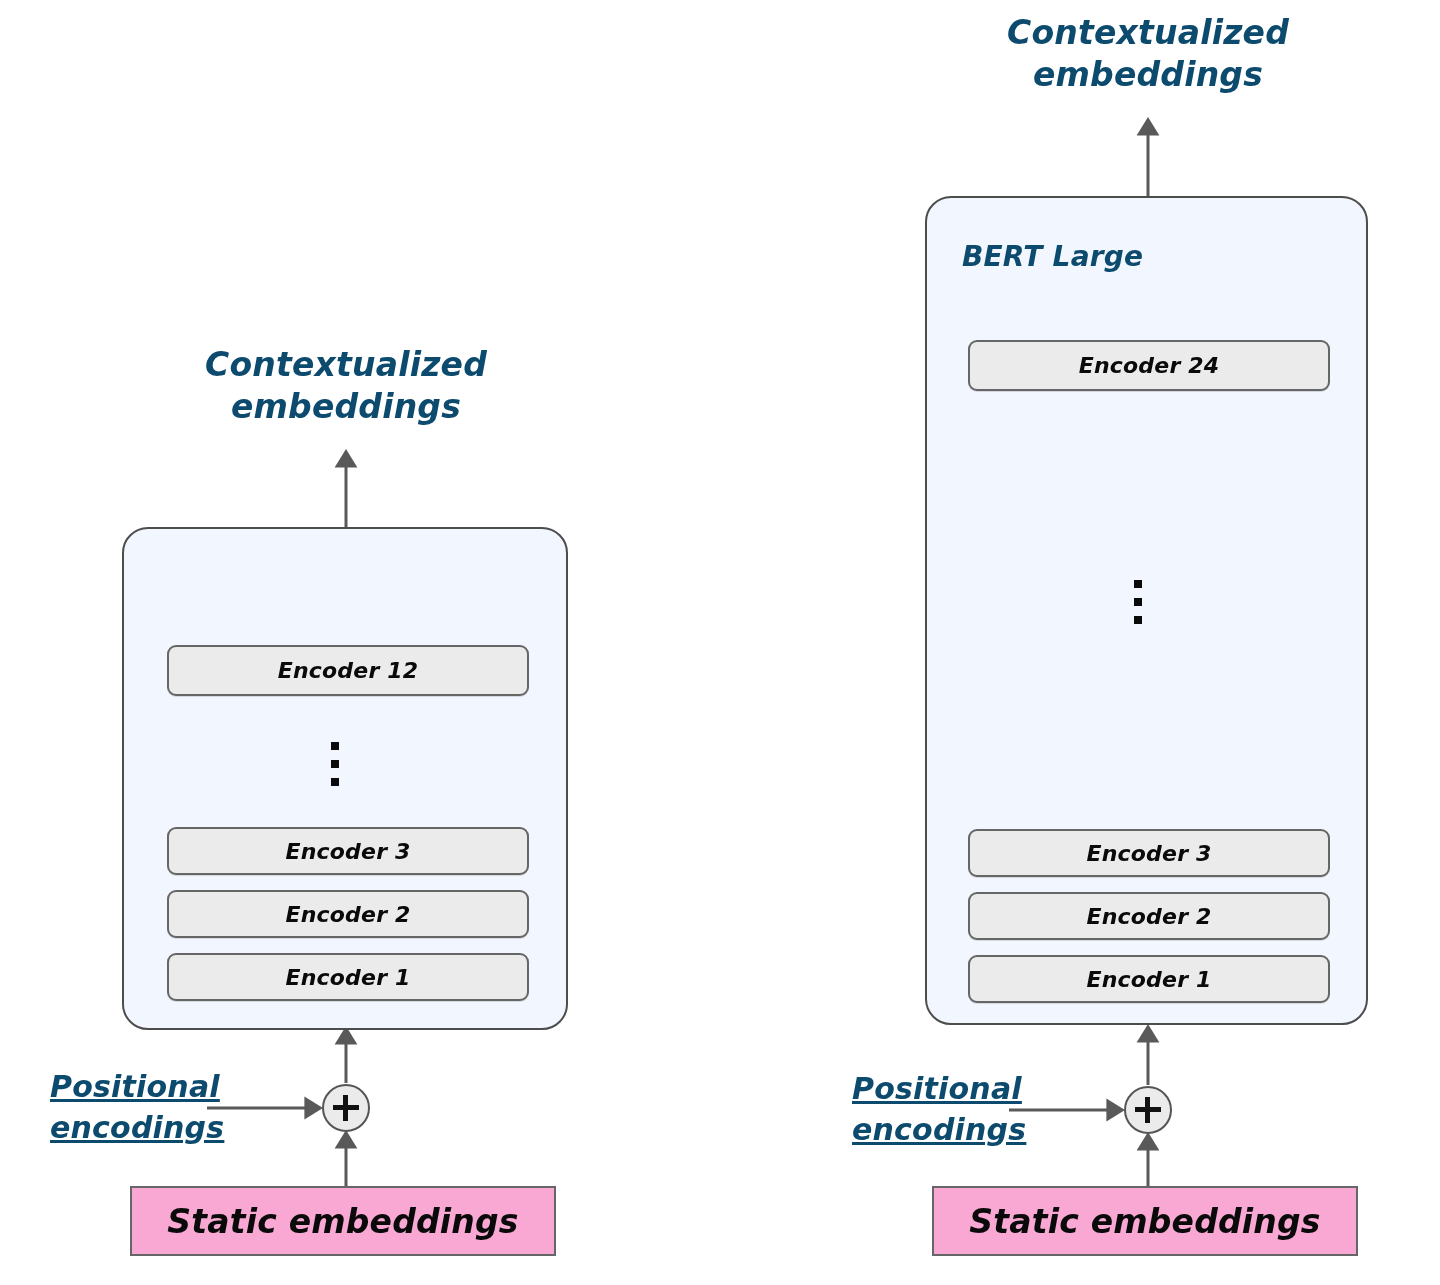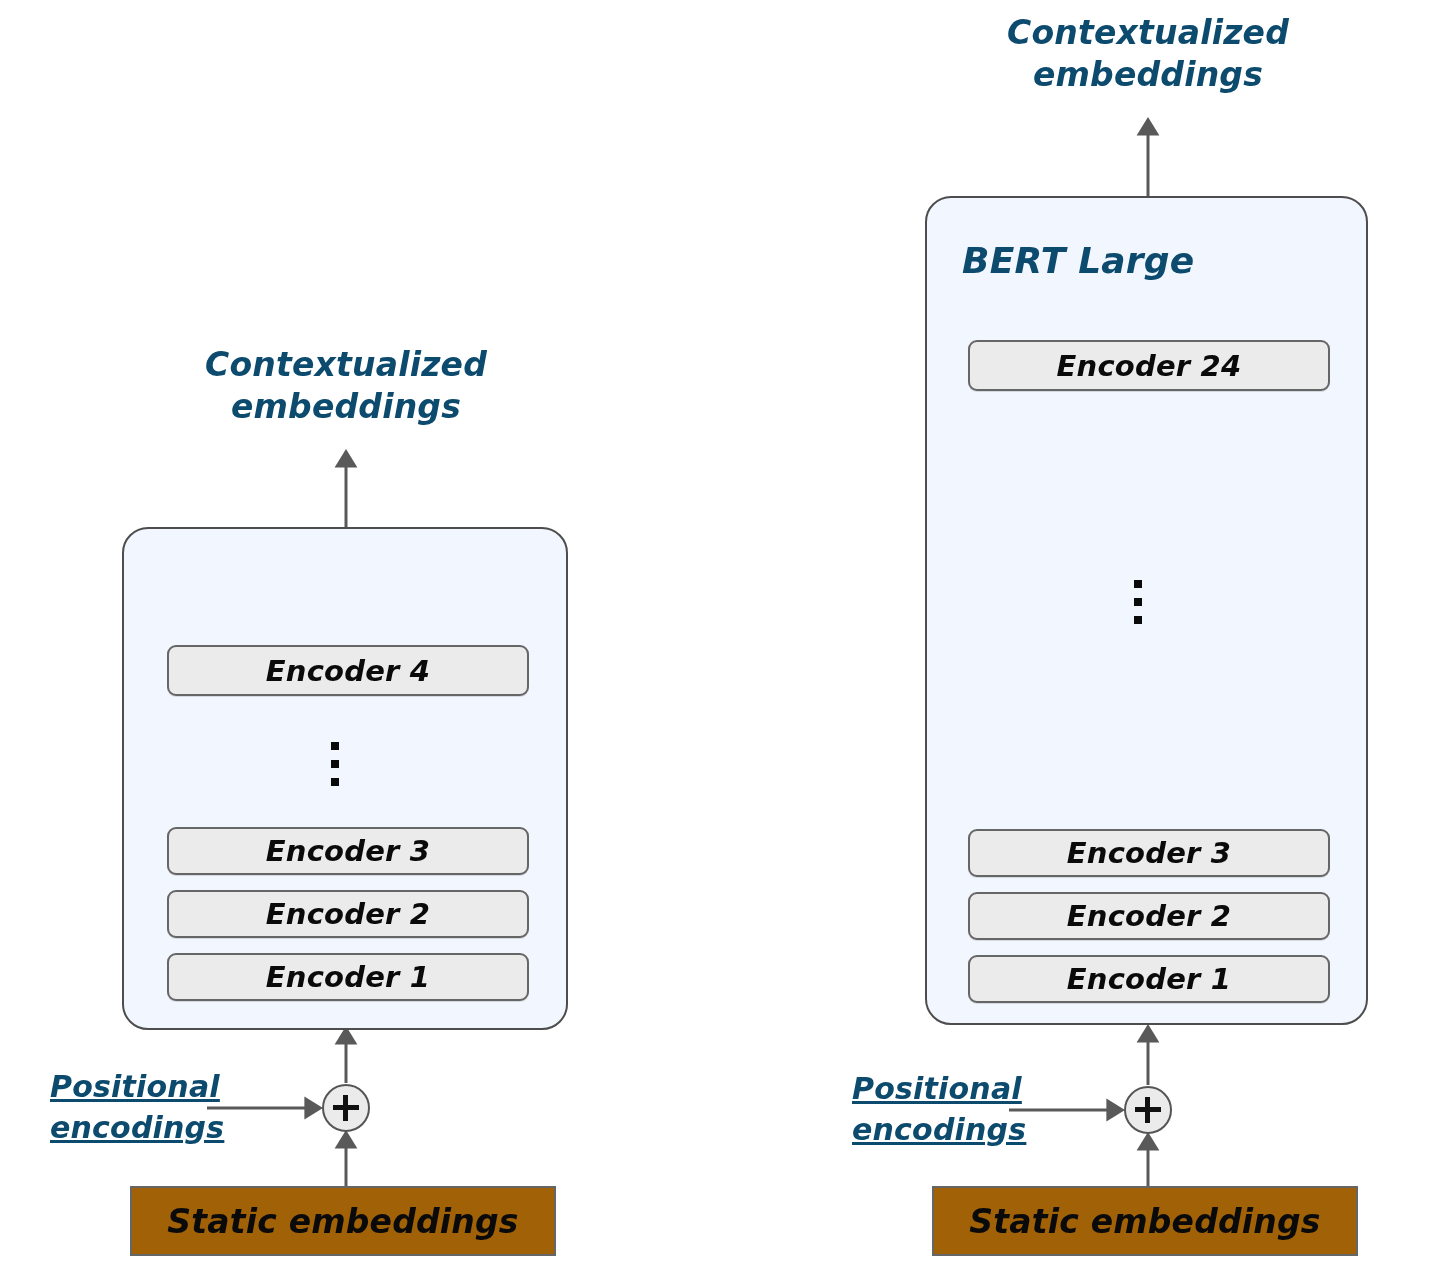--- a/index.html
+++ b/index.html
@@ -27,35 +27,35 @@
   
   .model-panel {
     position: absolute;
     background: #f2f6fe;
     border: 2.5px solid #4d4d4d;
     border-radius: 26px;
     box-sizing: border-box;
   }
   .model-title {
     position: absolute;
-    font-size: 36px;
+    font-size: 28px;
     line-height: 1;
     white-space: nowrap;
   }
   
   .encoder {
     position: absolute;
     background: #ebebeb;
     border: 2.2px solid #666666;
     border-radius: 9px;
     box-sizing: border-box;
     display: flex;
     align-items: center;
     justify-content: center;
-    font-size: 29px;
+    font-size: 22px;
     color: #0a0a0a;
     box-shadow: 0 1px 0 rgba(0,0,0,0.12);
   }
   
   .vdots {
     position: absolute;
     display: flex;
     flex-direction: column;
     align-items: center;
     justify-content: space-between;
@@ -76,21 +76,21 @@
   }
   .caption.left-align {
     text-align: left;
     font-size: 30px;
     line-height: 1.35;
     text-decoration: underline;
   }
   
   .pink-box {
     position: absolute;
-    background: #a16207;
+    background: #f9a8d4;
     border: 2.5px solid #666666;
     box-sizing: border-box;
     display: flex;
     align-items: center;
     justify-content: center;
     font-size: 33px;
     color: #0a0a0a;
   }
   
   .plus-circle {
@@ -152,21 +152,21 @@
 
     <line x1="1009" y1="1110" x2="1116" y2="1110" stroke="#595959" stroke-width="3" marker-end="url(#ah)"></line>
   </svg>
 
   <div class="caption hand" style="left:196px; top:344px; width:300px;">Contextualized
 embeddings</div>
 
   <div class="model-panel" style="left:122px; top:527px; width:446px; height:503px;"></div>
 
 
-  <div class="encoder hand" style="left:167px; top:645px; width:362px; height:51px;">Encoder 4</div>
+  <div class="encoder hand" style="left:167px; top:645px; width:362px; height:51px;">Encoder 12</div>
 
   <div class="vdots" style="left:331px; top:742px; width:8px; height:44px;">
     <i></i>
       <i></i>
       <i></i>
   </div>
 
   <div class="encoder hand" style="left:167px; top:827px; width:362px; height:48px;">Encoder 3</div>
 
   <div class="encoder hand" style="left:167px; top:890px; width:362px; height:48px;">Encoder 2</div>

